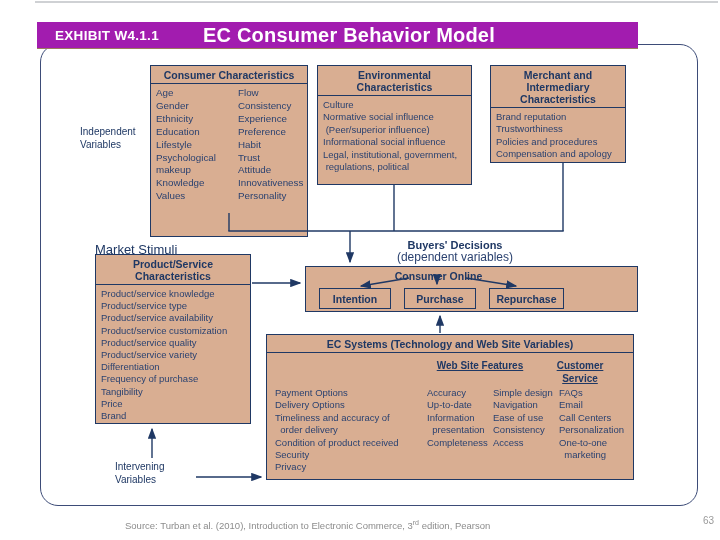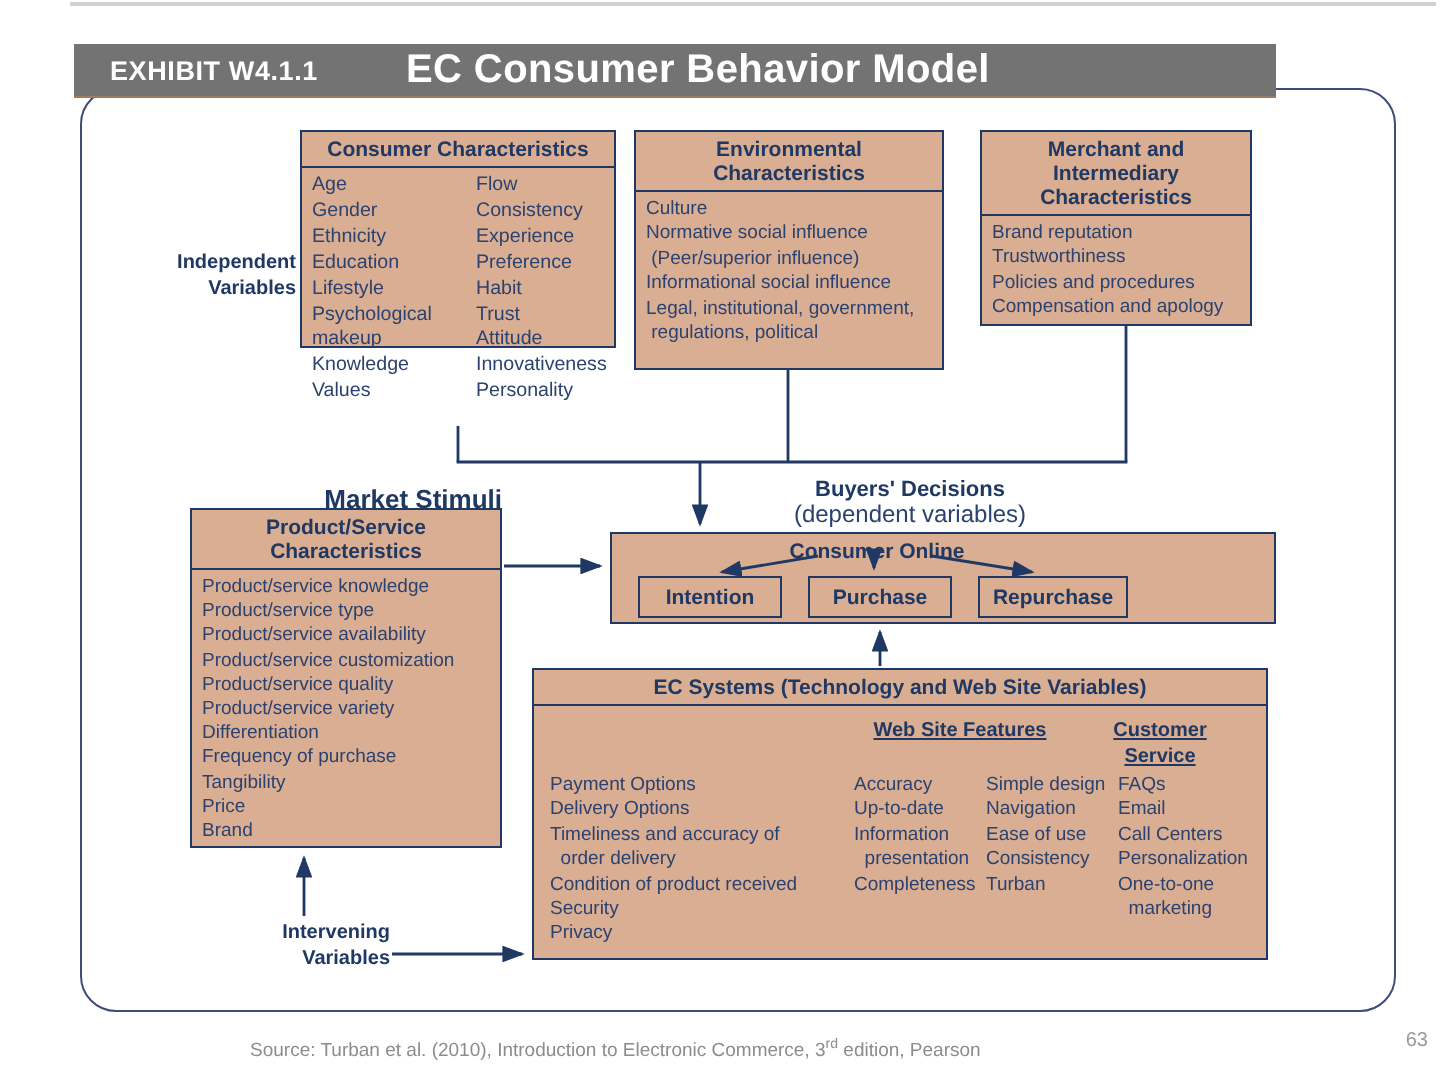--- a/index.html
+++ b/index.html
@@ -8,35 +8,35 @@
     position:relative; overflow:hidden; background:#ffffff;
     font-family:"Liberation Sans", sans-serif; color:#1f3864;
   }
   .top-rule { position:absolute; left:35px; top:1px; width:683px; height:2px; background:#a7abb0; opacity:.55; }
   .frame {
     position:absolute; left:40px; top:44px; width:658px; height:462px;
     border:1px solid #3d4c78; border-radius:18px; background:#ffffff;
   }
   .titlebar {
     position:absolute; left:37px; top:22px; width:601px; height:27px;
-    background:#737373; border-bottom:1.5px solid #9c7b5f;
+    background:#a21caf; border-bottom:1.5px solid #9c7b5f;
     display:flex; align-items:center; z-index:3;
   }
   .exhibit { color:#ffffff; font-weight:bold; font-size:13.5px; margin-left:18px; letter-spacing:.3px; }
   .slidetitle { color:#ffffff; font-weight:bold; font-size:20px; margin-left:44px; letter-spacing:.2px; }
 
   .box { position:absolute; background:#d9ae92; border:1.5px solid #1f3864; z-index:2; }
   .box-header {
     font-weight:bold; font-size:10.5px; line-height:12px; text-align:center;
     padding:3px 2px 2px; border-bottom:1.5px solid #1f3864; color:#1f3864;
   }
   .items { padding:3px 3px 2px 5px; font-size:9.5px; line-height:12.4px; color:#2b4270; }
   .item { white-space:pre-wrap; }
 
-  .lbl { position:absolute; color:#1f3864; font-weight:bold; font-size:10px; line-height:12.5px; text-align:right; z-index:2; }
+  .lbl { position:absolute; color:#1f3864; font-weight:normal; font-size:10px; line-height:12.5px; text-align:left; z-index:2; }
 
   
   .cols { display:flex; }
   .cols .col1 { width:82px; }
   .cols .col2 { flex:1; }
   #consumer-box .items { font-size:9.8px; line-height:12.9px; }
 
   
   .buyers { position:absolute; left:370px; top:239px; width:170px; text-align:center; z-index:2; }
   .buyers .b1 { font-weight:bold; font-size:11px; color:#1f3864; }
@@ -77,21 +77,21 @@
 <body>
 
 <div class="top-rule"></div>
 <div class="frame"></div>
 
 <div class="titlebar">
   <span class="exhibit">EXHIBIT W4.1.1</span>
   <span class="slidetitle">EC Consumer Behavior Model</span>
 </div>
 
-<div class="box" id="consumer-box" style="left:150px; top:65px; width:158px; height:109px;">
+<div class="box" id="consumer-box" style="left:150px; top:65px; width:158px; height:172px;">
   <div class="box-header">Consumer Characteristics</div>
   <div class="items cols">
     <div class="col1">
       <div class="item">Age</div>
       <div class="item">Gender</div>
       <div class="item">Ethnicity</div>
       <div class="item">Education</div>
       <div class="item">Lifestyle</div>
       <div class="item">Psychological
 makeup</div>
@@ -184,21 +184,21 @@
     <div class="item">Up-to-date</div>
     <div class="item">Information
   presentation</div>
     <div class="item">Completeness</div>
   </div>
   <div class="ec-items" id="ec-c2b">
     <div class="item">Simple design</div>
     <div class="item">Navigation</div>
     <div class="item">Ease of use</div>
     <div class="item">Consistency</div>
-    <div class="item">Turban</div>
+    <div class="item">Access</div>
   </div>
   <div class="ec-items" id="ec-c3">
     <div class="item">FAQs</div>
     <div class="item">Email</div>
     <div class="item">Call Centers</div>
     <div class="item">Personalization</div>
     <div class="item">One-to-one
   marketing</div>
   </div>
 </div>

